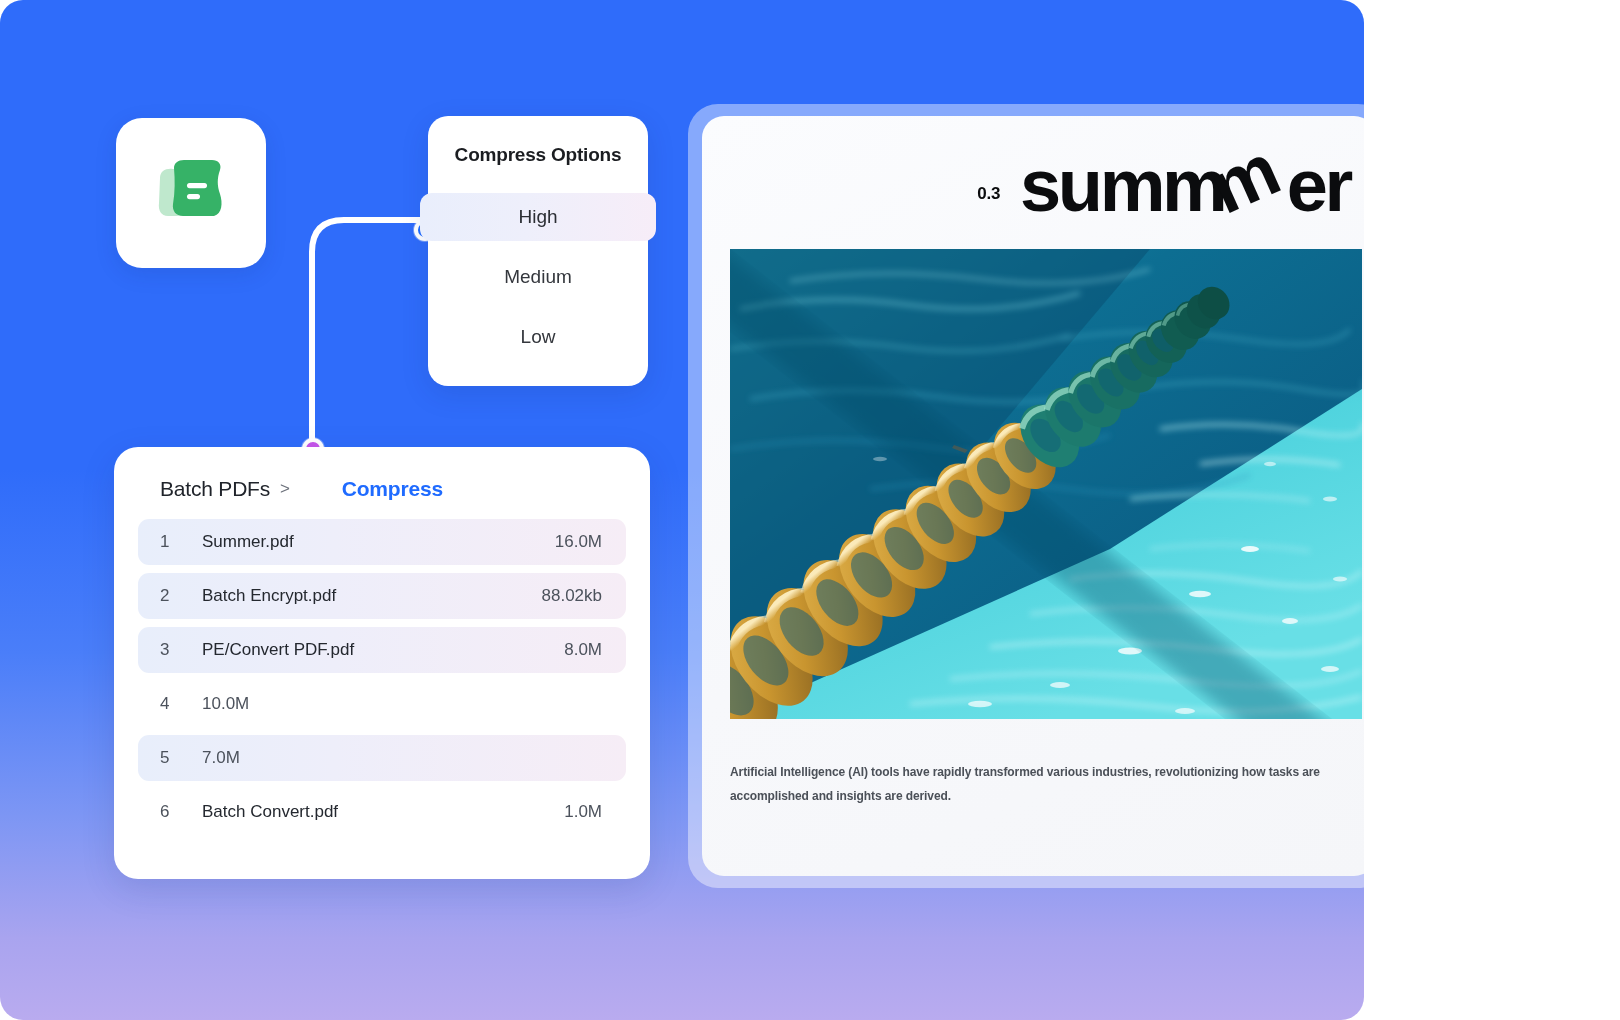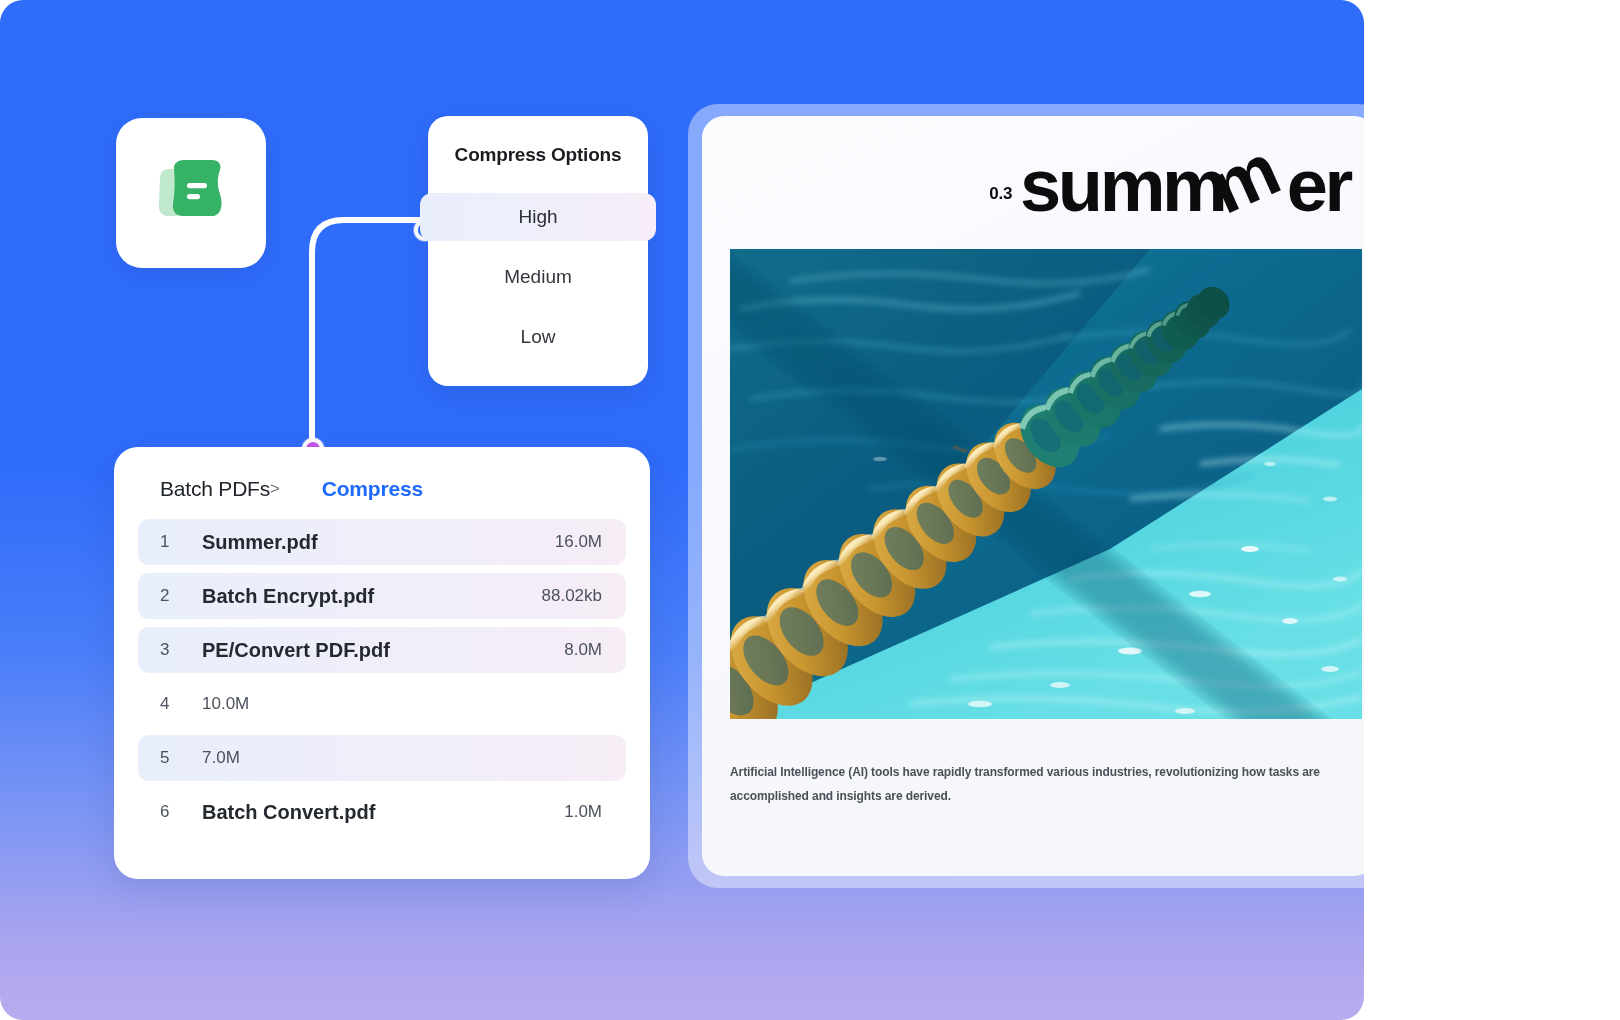--- a/index.html
+++ b/index.html
@@ -120,20 +120,21 @@
     width: 536px;
     height: 432px;
     background: #ffffff;
     border-radius: 24px;
     box-shadow: 0 10px 34px rgba(20,40,110,.13);
     padding: 0 24px;
   }
   #breadcrumb {
     display: flex;
     align-items: center;
+    gap: 10px;
     padding-top: 30px;
     padding-left: 22px;
     font-size: 21px;
     letter-spacing: -.2px;
   }
   #breadcrumb-root { color: #20242b; }
   #breadcrumb-sep { color: #6d727c; font-size: 17px; }
   #breadcrumb-current { color: #1f6bff; font-weight: 700; margin-left: 42px; }
 
   #file-list {
@@ -150,23 +151,22 @@
   .file-row.shaded {
     background: linear-gradient(90deg, #e8eefb 0%, #eeeefa 40%, #f6edf6 100%);
   }
   .file-index {
     width: 42px;
     font-size: 17px;
     color: #4c525c;
   }
   .file-name {
     flex: 1;
-    font-size: 20px;
+    font-size: 17px;
     color: #24282f;
-    font-weight: bold;
   }
   .file-size {
     font-size: 17px;
     color: #4c525c;
     text-align: right;
   }
 
   
   .stack-card {
     position: absolute;
@@ -198,21 +198,21 @@
     overflow: hidden;
   }
 
   
   #masthead {
     position: absolute;
     right: 26px;
     top: 36px;
     display: flex;
     align-items: flex-end;
-    gap: 8px;
+    gap: 20px;
   }
   #masthead-issue {
     font-size: 17px;
     font-weight: 700;
     color: #0b0c0e;
     letter-spacing: -.3px;
     padding-bottom: 16px;
   }
   #masthead-word {
     font-size: 74px;

